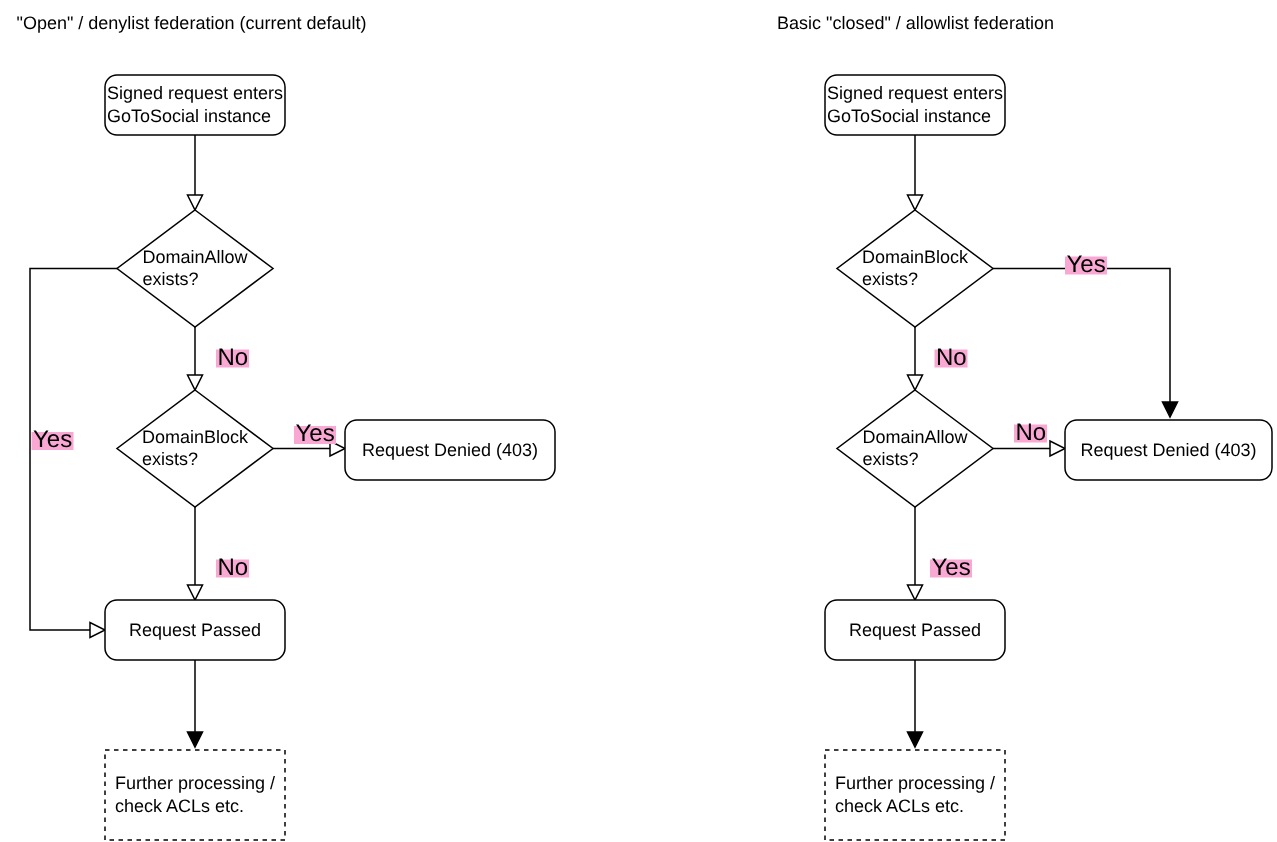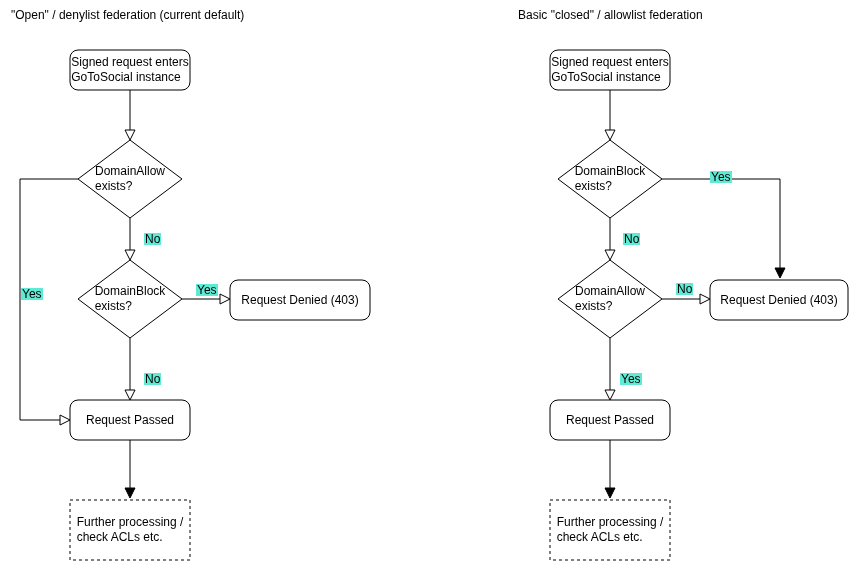--- a/index.html
+++ b/index.html
@@ -33,24 +33,24 @@
     align-items: center;
     justify-content: center;
     font-size: 12px;
     line-height: 15px;
     color: #000000;
     white-space: pre-line;
     pointer-events: none;
   }
   .edge-label {
     position: absolute;
-    font-size: 12px;
+    font-size: 16px;
     line-height: 12px;
     color: #000000;
-    background: #5eead4;
+    background: #f9a8d4;
     padding: 0 1px;
     white-space: nowrap;
   }
   .edge       { stroke: #000000; stroke-width: 1; fill: none; }
   .shape      { stroke: #000000; stroke-width: 1; fill: #ffffff; }
   .shape-dash { stroke: #000000; stroke-width: 1; fill: #ffffff; stroke-dasharray: 3 3; }
   .head-open  { stroke: #000000; stroke-width: 1; fill: #ffffff; }
   .head-fill  { stroke: #000000; stroke-width: 1; fill: #000000; }
 </style>
 </head>

